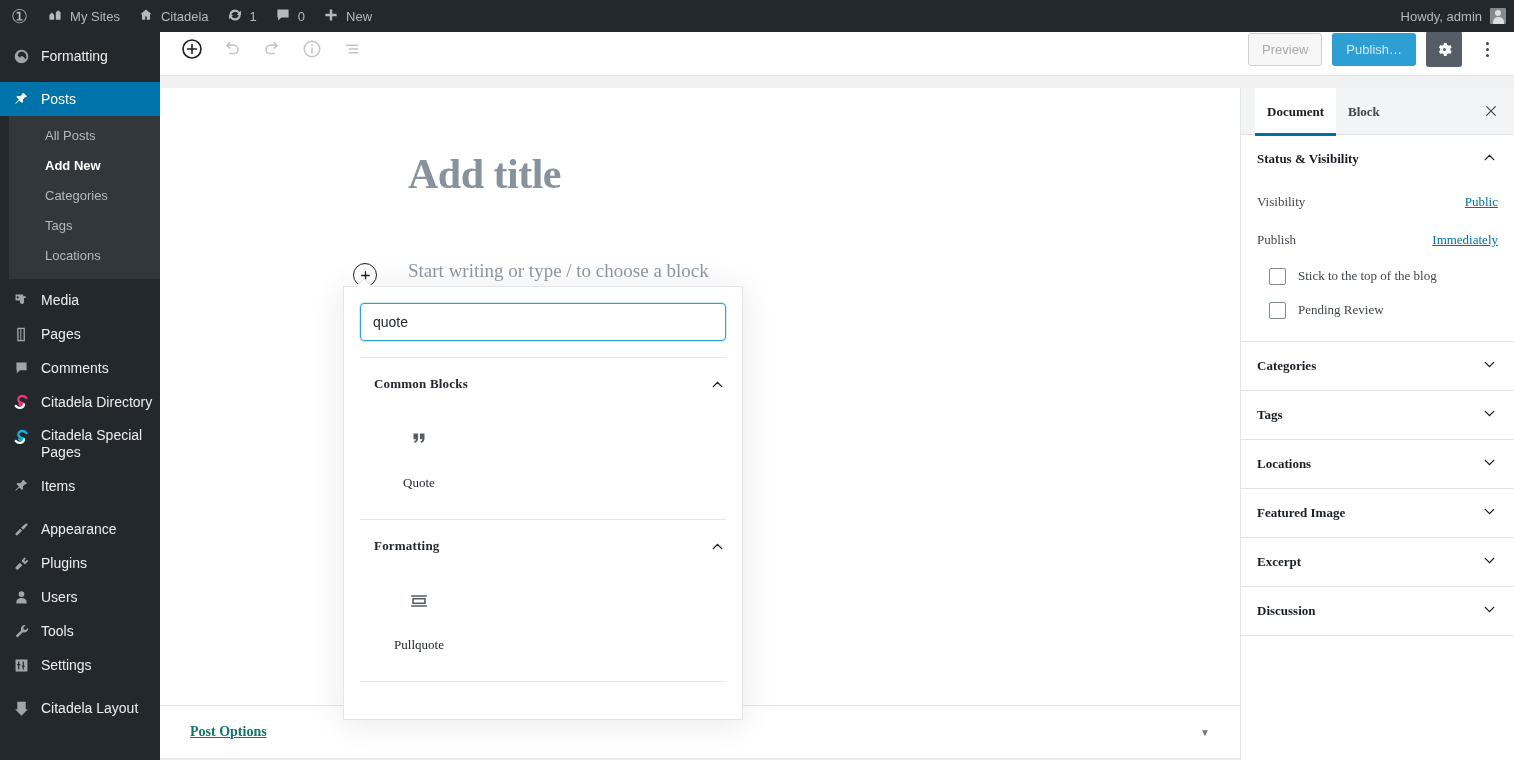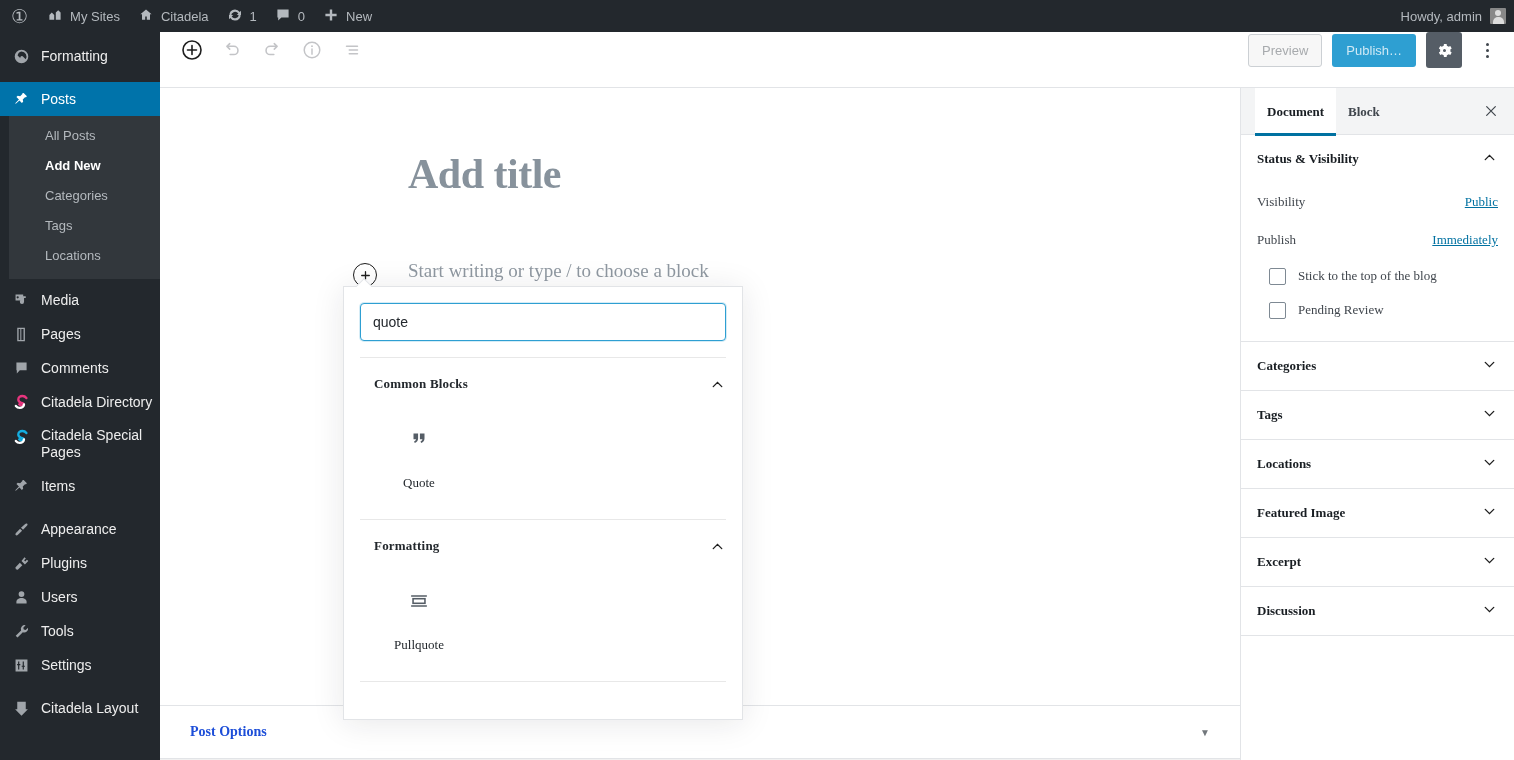--- a/index.html
+++ b/index.html
@@ -75,23 +75,23 @@
   }
   .submenu-item.current { color: #fff; font-weight: bold; }
 
   
   .editor {
     position: absolute; top: 32px; left: 160px;
     width: 1354px; height: 728px;
     background: #f1f1f1;
   }
   .edit-header {
-    position: absolute; top: 0; left: 0; right: 0; height: 56px;
+    position: absolute; top: 0; left: 0; right: 0; height: 44px;
     background: #fff; border-bottom: 1px solid #e2e4e7;
-    display: flex; align-items: flex-start; padding: 0 12px 8px 14px;
+    display: flex; align-items: flex-end; padding: 0 12px 8px 14px;
   }
   .hdr-btn {
     width: 36px; height: 36px; margin-right: 4px;
     display: flex; align-items: center; justify-content: center;
     cursor: pointer; background: none; border: none; color: #555d66;
   }
   .hdr-right { margin-left: auto; display: flex; align-items: center; gap: 10px; }
   .btn-preview {
     height: 33px; padding: 0 13px; font-size: 13px;
     background: #f7f7f7; border: 1px solid #ccd0d4; border-radius: 3px;
@@ -149,22 +149,22 @@
   .metaboxes {
     position: absolute; top: 673px; left: 0;
     width: 1080px; height: 55px;
     background: #f1f1f1; border-top: 1px solid #e2e4e7;
   }
   .metabox {
     background: #fff; border-bottom: 1px solid #e2e4e7;
     height: 53px; display: flex; align-items: center;
     padding: 0 30px 0 30px;
   }
-  .metabox-title { font-size: 14px; font-weight: bold; color: #1d4ed8;
-    font-family: "Liberation Serif", serif; }
+  .metabox-title { font-size: 14px; font-weight: bold; color: #0f766e;
+    font-family: "Liberation Serif", serif; text-decoration: underline; }
   .metabox-toggle { margin-left: auto; color: #72777c; font-size: 10px; cursor: pointer; }
 
   
   .inserter-pop {
     position: absolute; left: 183px; top: 254px;
     width: 400px; height: 434px;
     background: #fff;
     border: 1px solid #e2e4e7;
     box-shadow: 0 3px 30px rgba(25,30,35,.1);
     z-index: 50;

